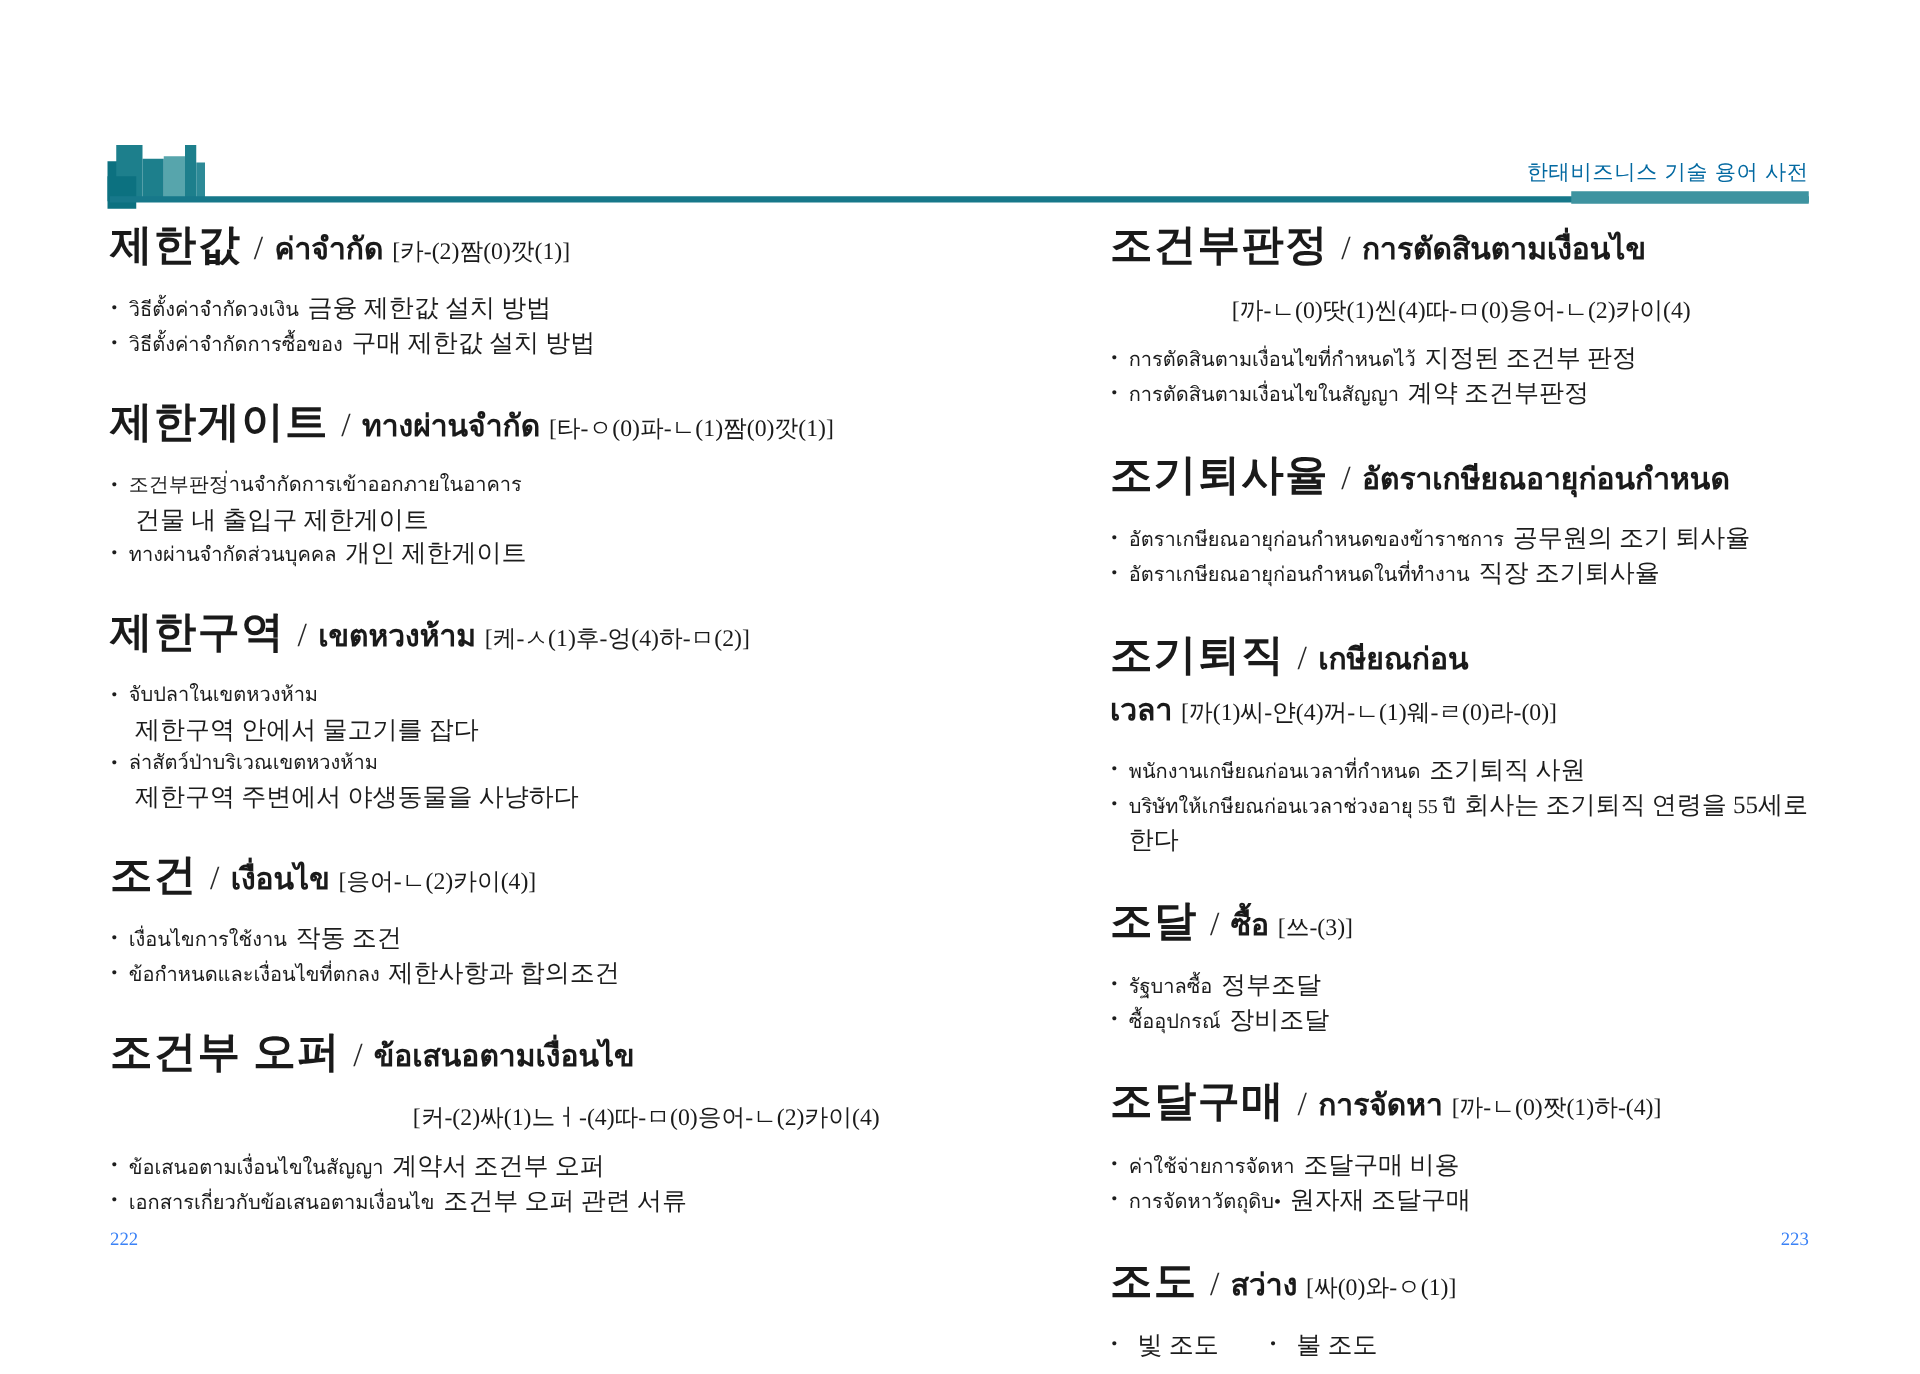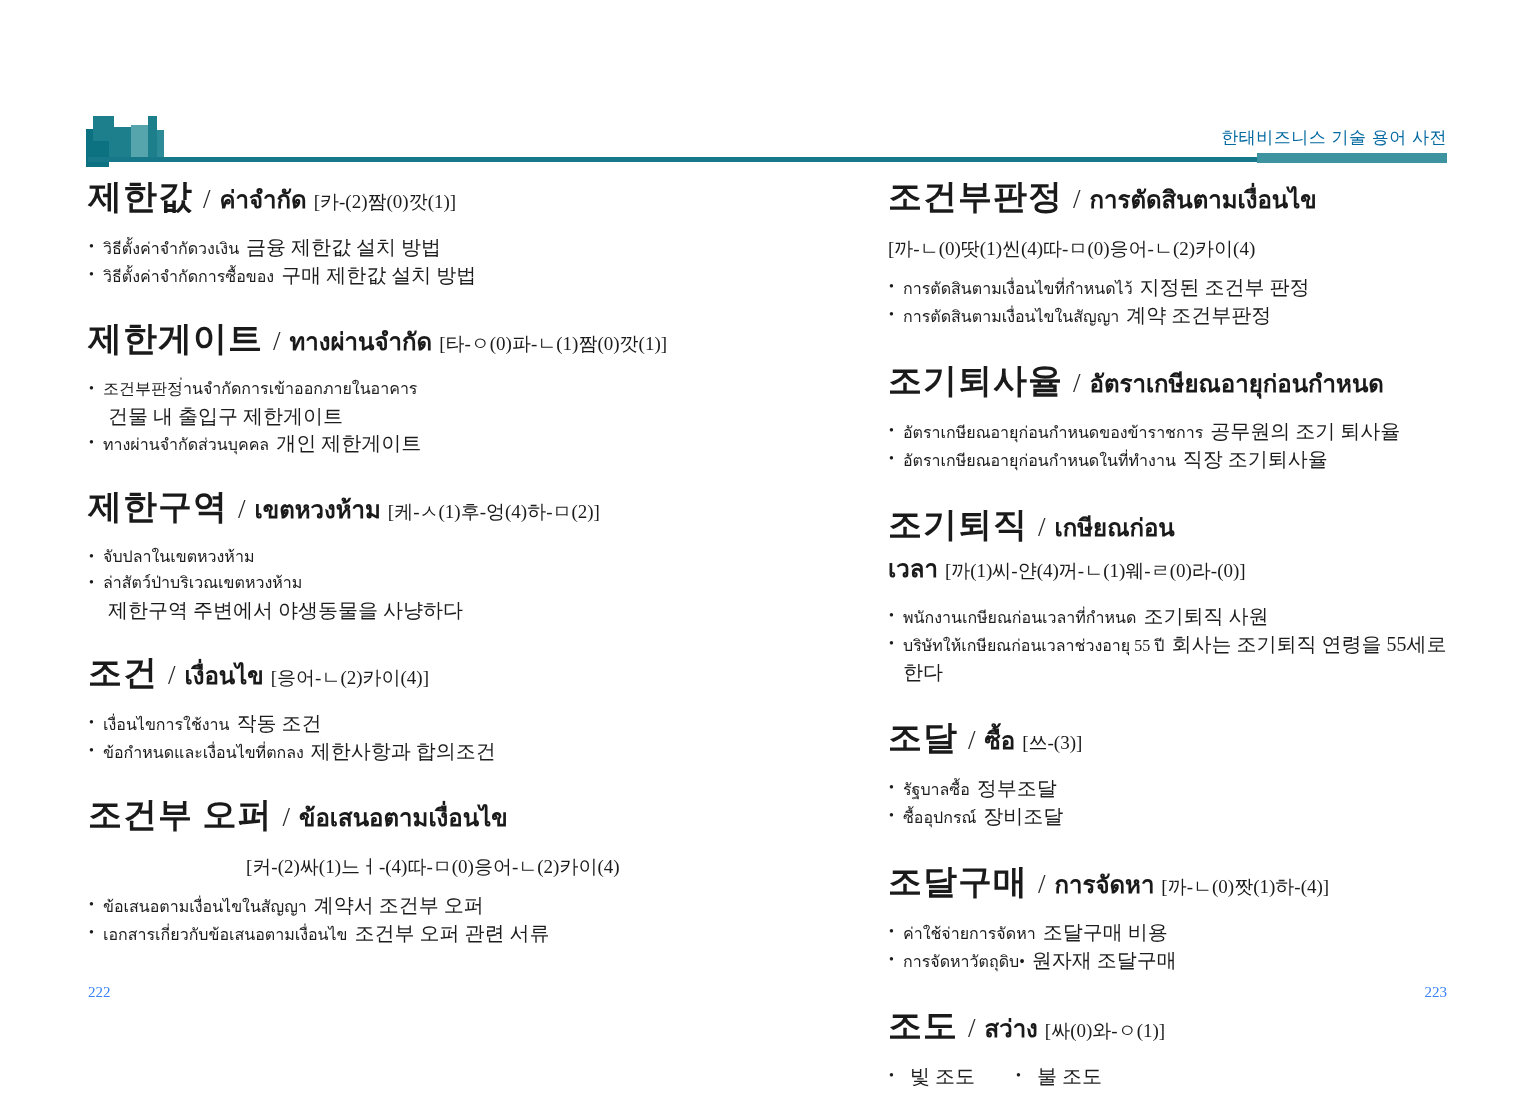--- a/index.html
+++ b/index.html
@@ -27,21 +27,21 @@
   .column.right { left:888px; width:562px; }
 
   
   .entry { margin-bottom:30px; }
   .column.right .entry { margin-bottom:32px; }
   .head { margin-bottom:12px; line-height:38px; }
   .hw { font-size:34px; font-weight:bold; letter-spacing:1px; }
   .sl { font-size:27px; font-weight:normal; color:#2a2a2a; margin:0 9px 0 10px; }
   .th { font-size:24px; font-weight:bold;text-align:right; }
   .pr { font-size:19px; margin-left:7px; white-space:nowrap; }
-  .pron-line { font-size:19px; line-height:30px; margin-bottom:10px; }
+  .pron-line { font-size:19px; line-height:30px; margin-bottom:10px;text-align:center; }
   .pron-line.indent { padding-left:158px; }
   .pron-line.right  { text-align:right; }
 
   .examples { list-style:none; }
   .example { position:relative; padding-left:15px; font-size:16px; line-height:26px; color:#1c1c1c; }
   .example .bullet { position:absolute; left:1px; top:0; font-size:14px; }
   .ex-kr { font-size:20px; margin-left:7px; }
   .ex-kr.block { display:block; margin-left:0; padding-left:5px; line-height:28px; }
   .examples.inline-pair { display:flex; gap:40px; }
 
@@ -81,21 +81,21 @@
       <article class="entry">
         <div class="head"><span class="hw">제한게이트</span><span class="sl">/</span><span class="th">ทางผ่านจำกัด</span><span class="pr">[타-ㅇ(0)파-ㄴ(1)짬(0)깟(1)]</span></div>
         <ul class="examples">
           <li class="example"><span class="bullet">•</span><span class="ex-th">조건부판정่านจำกัดการเข้าออกภายในอาคาร</span><span class="ex-kr block">건물 내 출입구 제한게이트</span></li>
           <li class="example"><span class="bullet">•</span><span class="ex-th">ทางผ่านจำกัดส่วนบุคคล</span><span class="ex-kr">개인 제한게이트</span></li>
         </ul>
       </article>
       <article class="entry">
         <div class="head"><span class="hw">제한구역</span><span class="sl">/</span><span class="th">เขตหวงห้าม</span><span class="pr">[케-ㅅ(1)후-엉(4)하-ㅁ(2)]</span></div>
         <ul class="examples">
-          <li class="example"><span class="bullet">•</span><span class="ex-th">จับปลาในเขตหวงห้าม</span></li>
+          <li class="example"><span class="bullet">•</span><span class="ex-th">จับปลาในเขตหวงห้าม</span><span class="ex-kr block">제한구역 안에서 물고기를 잡다</span></li>
           <li class="example"><span class="bullet">•</span><span class="ex-th">ล่าสัตว์ป่าบริเวณเขตหวงห้าม</span><span class="ex-kr block">제한구역 주변에서 야생동물을 사냥하다</span></li>
         </ul>
       </article>
       <article class="entry">
         <div class="head"><span class="hw">조건</span><span class="sl">/</span><span class="th">เงื่อนไข</span><span class="pr">[응어-ㄴ(2)카이(4)]</span></div>
         <ul class="examples">
           <li class="example"><span class="bullet">•</span><span class="ex-th">เงื่อนไขการใช้งาน</span><span class="ex-kr">작동 조건</span></li>
           <li class="example"><span class="bullet">•</span><span class="ex-th">ข้อกำหนดและเงื่อนไขที่ตกลง</span><span class="ex-kr">제한사항과 합의조건</span></li>
         </ul>
       </article>

